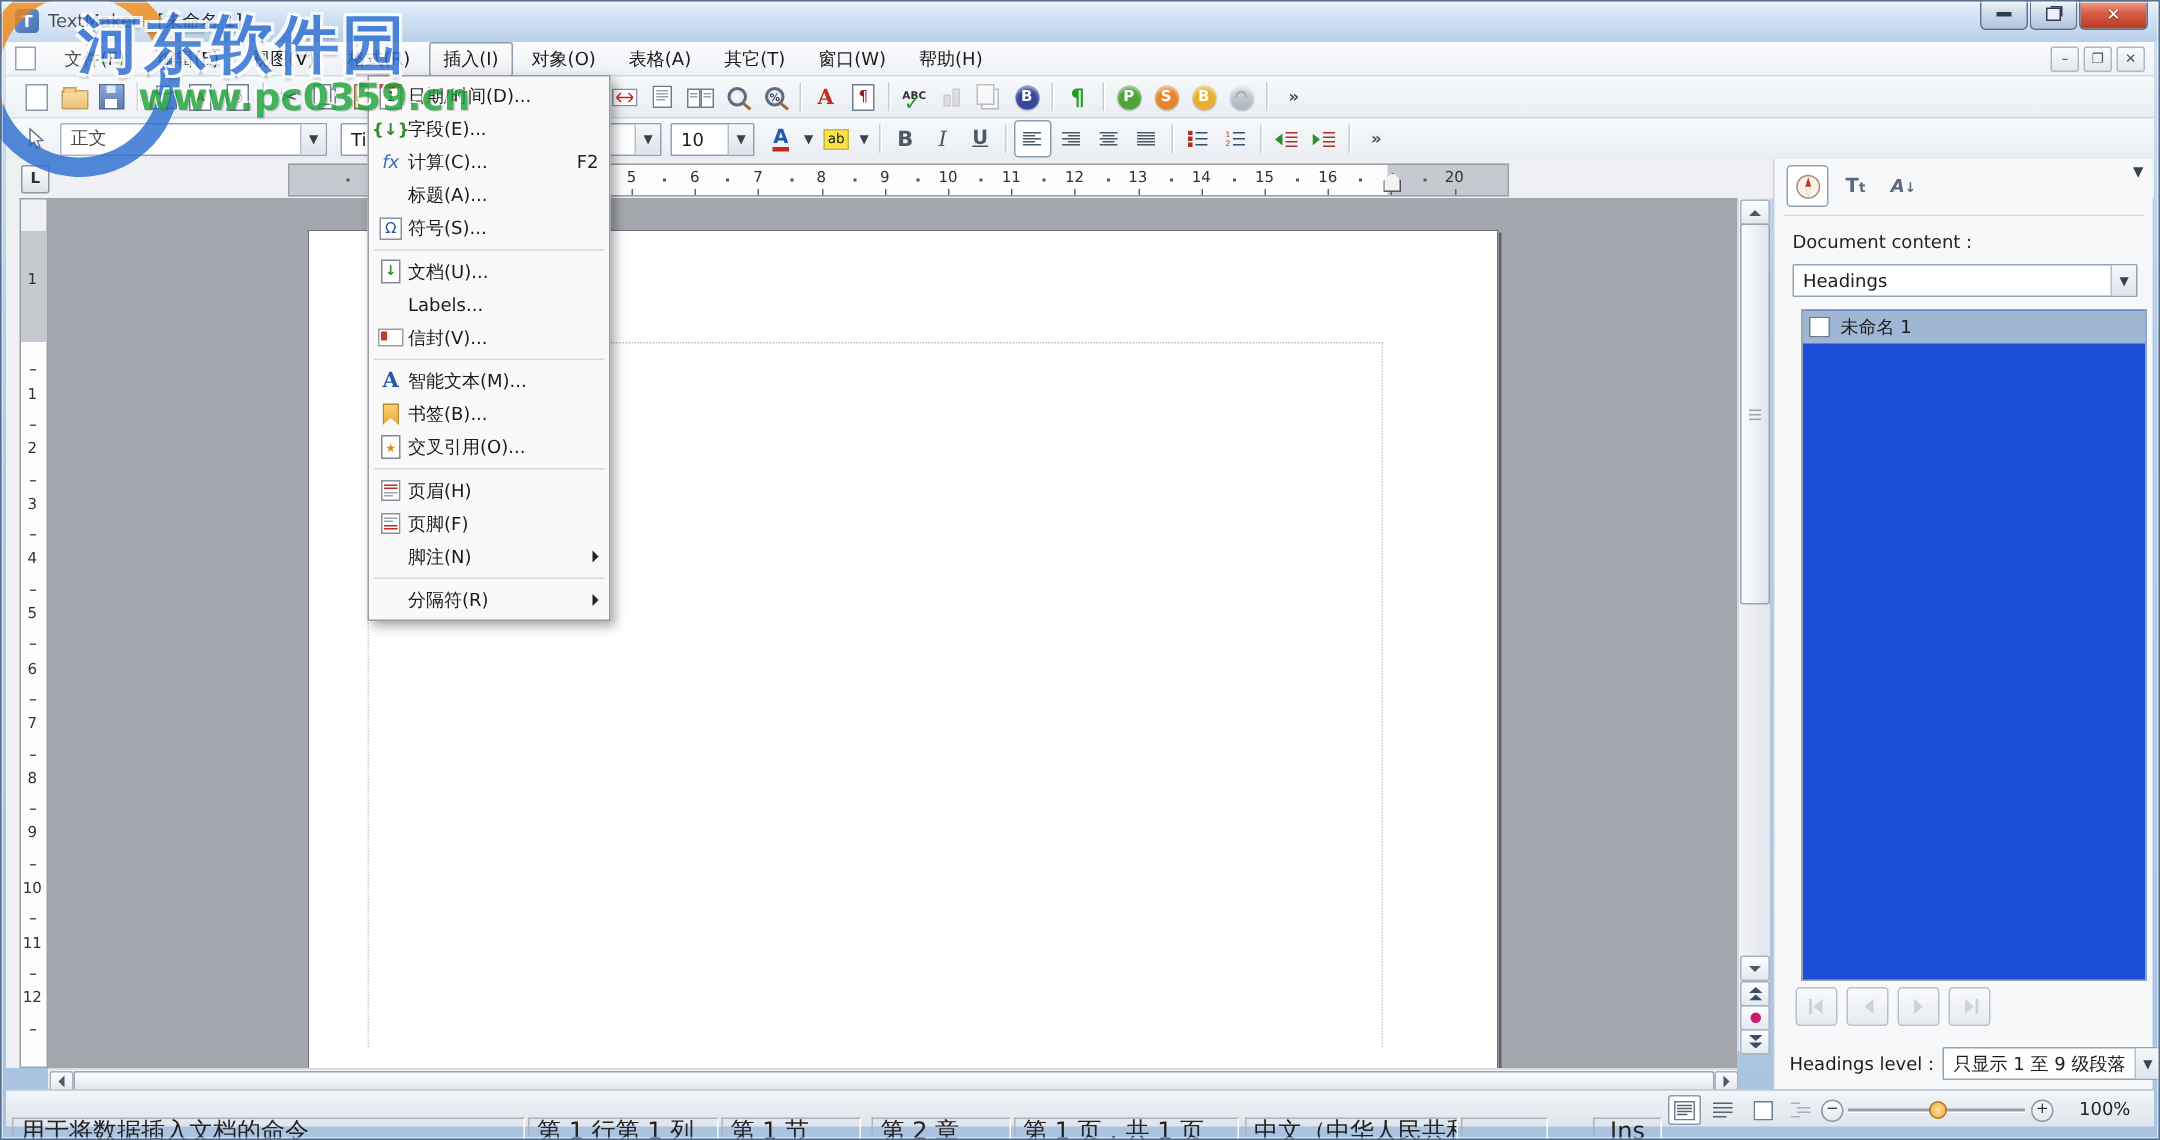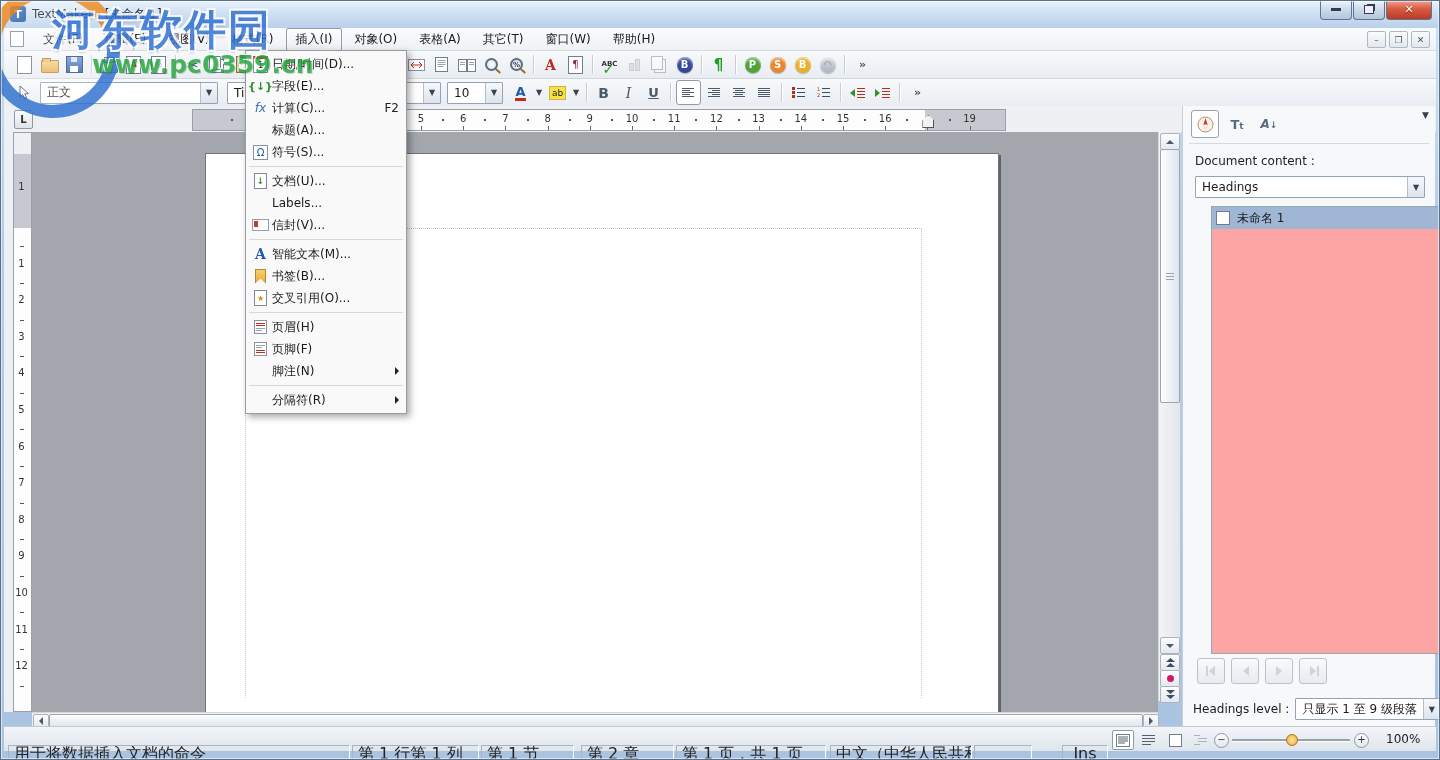--- a/index.html
+++ b/index.html
@@ -123,21 +123,21 @@
   .hthumb{position:absolute;top:1px;left:17px;width:1092px;height:12px;border:1px solid #9aa5b2;border-radius:2px;background:linear-gradient(#fcfdfe,#dfe5ec)}
   
   .sidebar{position:absolute;left:1182px;top:106px;width:252px;height:620px;background:#f6f8fa;border-left:1px solid #c9ced4}
   .sb-tabs{position:absolute;left:8px;top:4px;right:6px;height:30px;display:flex;gap:4px}
   .sb-tab{width:26px;height:26px;display:flex;align-items:center;justify-content:center;border:1px solid transparent;border-radius:3px}
   .sb-tab.active{border-color:#93a3b5;background:#fff}
   .sb-tabs .dd-arrow{margin-left:auto;font-size:9px;color:#35424f}
   .sb-sepline{position:absolute;left:6px;right:6px;top:37px;height:1px;background:#d5dade}
   .sb-content-label{position:absolute;left:12px;top:48px;font-size:12px;color:#222}
   .sb-combo1{position:absolute;left:12px;top:70px;width:228px}
-  .sb-list{position:absolute;left:28px;top:100px;width:228px;height:446px;background:#fca5a5;border:1px solid #99a5b2;overflow:hidden}
+  .sb-list{position:absolute;left:18px;top:100px;width:228px;height:446px;background:#1d4ed8;border:1px solid #99a5b2;overflow:hidden}
   .sb-row{height:22px;display:flex;align-items:center;padding:0 4px}
   .sb-row.selected{background:#9fb7d4}
   .sb-check{width:12px;height:12px;background:#fff;border:1px solid #6e7c8c;margin-right:7px;flex:none}
   .sb-nav{position:absolute;left:14px;top:552px;display:flex;gap:6px}
   .sb-navbtn{width:26px;height:24px;border:1px solid #b9c1cb;border-radius:3px;background:linear-gradient(#f9fafb,#e7ebf0);display:flex;align-items:center;justify-content:center}
   .sb-outline{position:absolute;left:10px;top:592px;right:8px;display:flex;align-items:center}
   .sb-outline .lab{white-space:nowrap;margin-right:6px}
   .sb-combo2{flex:1}
   
   .statusbar{position:absolute;left:4px;top:726px;width:1432px;height:24px;
@@ -419,21 +419,21 @@
       <span class="rnum" style="left: 305.4px;">7</span>
       <span class="rnum" style="left: 347.6px;">8</span>
       <span class="rnum" style="left: 389.8px;">9</span>
       <span class="rnum" style="left: 432px;">10</span>
       <span class="rnum" style="left: 474.2px;">11</span>
       <span class="rnum" style="left: 516.4px;">12</span>
       <span class="rnum" style="left: 558.6px;">13</span>
       <span class="rnum" style="left: 600.8px;">14</span>
       <span class="rnum" style="left: 643px;">15</span>
       <span class="rnum" style="left: 685.2px;">16</span>
-      <span class="rnum" style="left: 769.6px;">19</span>
+      <span class="rnum" style="left: 769.6px;">20</span>
       <span class="rdot" style="left: 38.1px;"></span>
       <span class="rtickb" style="left: 59.2px;"></span>
       <span class="rdot" style="left: 80.3px;"></span>
       <span class="rtickb" style="left: 101.4px;"></span>
       <span class="rdot" style="left: 122.5px;"></span>
       <span class="rtickb" style="left: 143.6px;"></span>
       <span class="rdot" style="left: 164.7px;"></span>
       <span class="rtickb" style="left: 185.8px;"></span>
       <span class="rdot" style="left: 206.9px;"></span>
       <span class="rtickb" style="left: 228px;"></span>

